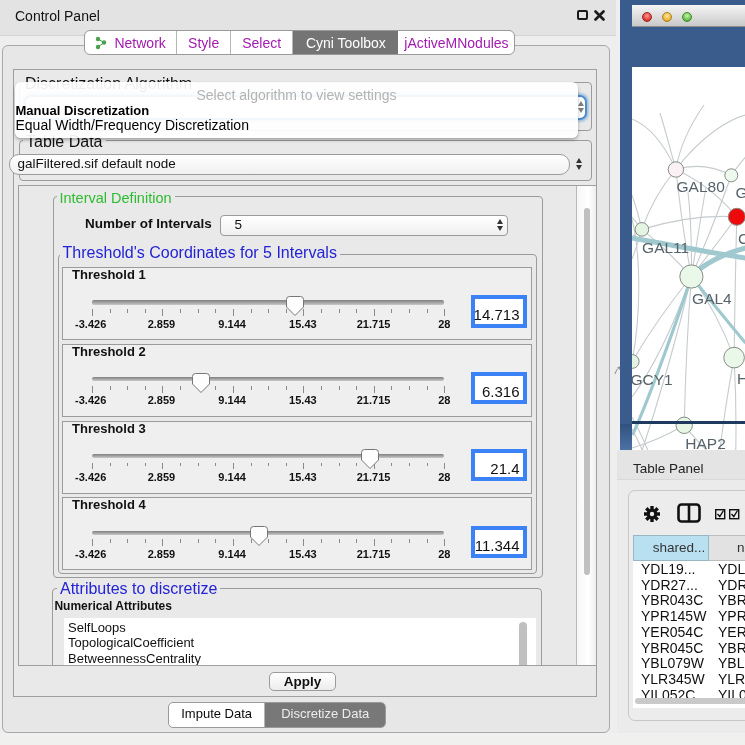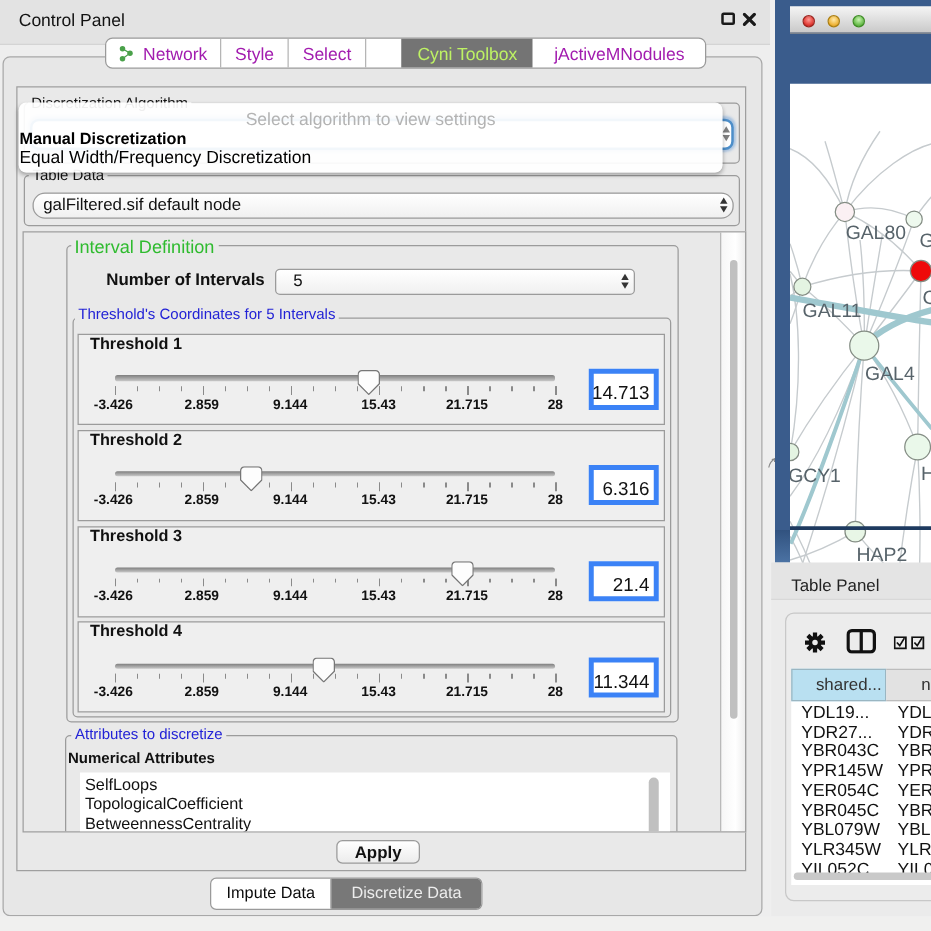--- a/index.html
+++ b/index.html
@@ -5,28 +5,28 @@
 body{font-family:"Liberation Sans",sans-serif;background:#ededec;position:relative;font-size:13px;color:#1a1a1a;}
 .abs{position:absolute;}
 
 #cpwin{left:0;top:0;width:616px;height:733px;background:#eeeeee;}
 #cptitle{left:0;top:0;width:616px;height:36px;background:#e3e3e3;border-bottom:1px solid #d4d4d4;}
 #cptitle .t{position:absolute;left:15px;top:7.5px;font-size:14px;color:#111;}
 #icoSquare{left:577px;top:10px;width:11px;height:10px;border:2px solid #1a1a1a;border-radius:2px;}
 
 #toptabs{left:84px;top:30px;height:25px;background:#fff;border:1px solid #9a9a9a;border-radius:6px;display:flex;align-items:center;overflow:hidden;}
 #toptabs .seg{height:25px;display:flex;align-items:center;justify-content:center;font-size:14px;color:#a21caf;border-right:1px solid #b5b5b5;}
-#toptabs .seg.sel{background:#747474;color:#bef264;border-right:none;margin-left:28px;}
+#toptabs .seg.sel{background:#747474;color:#ffffff;border-right:none;}
 #toptabs .seg.last{border-right:none;}
 
 #outerbox{left:2px;top:45px;width:608px;height:688px;border:1px solid #a8a8a8;border-radius:6px;background:#e7e7e7;}
 #innerpanel{left:13px;top:69px;width:584px;height:628px;border:1px solid #9f9f9f;background:#e9e9e9;}
 
 .groupbox{position:absolute;border:1px solid #9b9b9b;border-radius:4px;}
-.gtitle{position:absolute;font-size:12px;background:#e9e9e9;padding:0 3px;}
+.gtitle{position:absolute;font-size:16px;background:#e9e9e9;padding:0 3px;}
 
 .combo{position:absolute;background:linear-gradient(#ffffff,#f0f0f0);border:1px solid #9b9b9b;border-radius:4px;}
 .combo .txt{position:absolute;left:7.5px;top:0.5px;font-size:13.5px;color:#111;}
 .stepper{position:absolute;width:7px;}
 .stepper .up{position:absolute;left:0;top:0;width:0;height:0;border-left:3.5px solid transparent;border-right:3.5px solid transparent;border-bottom:5px solid #333;}
 .stepper .dn{position:absolute;left:0;top:7px;width:0;height:0;border-left:3.5px solid transparent;border-right:3.5px solid transparent;border-top:5px solid #333;}
 
 #scrollpane{left:18px;top:185px;width:578.5px;height:481px;border:1px solid #9f9f9f;background:#e9e9e9;overflow:hidden;}
 #vsb{left:556.6px;top:0px;width:20px;height:479px;background:linear-gradient(90deg,#f6f6f6,#ffffff 60%,#eeeeee);border-left:1px solid #b9b9b9;}
 #vsbthumb{left:564.8px;top:22px;width:6.4px;height:367px;background:#c0c0c0;border-radius:3.2px;}
@@ -95,34 +95,34 @@
 <div class="abs" id="toptabs">
   <div class="seg" style="width:92.3px"><svg width="13" height="14" style="margin-right:6px">
         <circle cx="3" cy="3" r="2.2" fill="#4aa14a"></circle>
         <circle cx="9" cy="6.5" r="2.2" fill="#4aa14a"></circle>
         <circle cx="3" cy="11" r="2.2" fill="#4aa14a"></circle>
         <path d="M3 3 L9 6.5 L3 11" stroke="#4aa14a" stroke-width="1" fill="none"></path>
       </svg>Network</div>
   <div class="seg" style="width:53.7px">Style</div>
   <div class="seg" style="width:62.3px">Select</div>
   <div class="seg sel" style="width:105.2px">Cyni Toolbox</div>
-  <div class="seg last" style="width:138px">jActiveMNodules</div>
+  <div class="seg last" style="width:116px">jActiveMNodules</div>
 </div>
 
 <div class="groupbox" style="left:18.5px;top:82px;width:573.5px;height:49px;"></div>
 <div class="gtitle" style="left:22px;top:74.5px;color:#111;">Discretization Algorithm</div>
 <div class="abs" style="left:24px;top:95px;width:563px;height:25px;border:2.5px solid #4d8ec9;border-radius:7px;background:#fff;box-shadow:0 0 2px 1.5px rgba(110,160,215,0.5);"></div>
 <div class="stepper" style="left:577.5px;top:101px;opacity:0.75;">
     <span class="up" style="border-bottom-color:#555;"></span>
     <span class="dn" style="border-top-color:#555;"></span>
   </div>
 
 <div class="groupbox" style="left:18.5px;top:139.5px;width:573px;height:41px;"></div>
 <div class="gtitle" style="left:23px;top:132.7px;color:#111;">Table Data</div>
-<div class="combo" style="left:26px;top:154px;width:561px;height:21px;border-radius:10px;">
+<div class="combo" style="left:9px;top:154px;width:561px;height:21px;border-radius:10px;">
     <span class="txt">galFiltered.sif default node</span>
   </div>
 <div class="stepper" style="left:576px;top:158px;">
     <span class="up"></span>
     <span class="dn"></span>
   </div>
 
 <div class="abs" id="scrollpane">
 
   <div class="groupbox" style="left:34px;top:10px;width:489.5px;height:382px;"></div>

